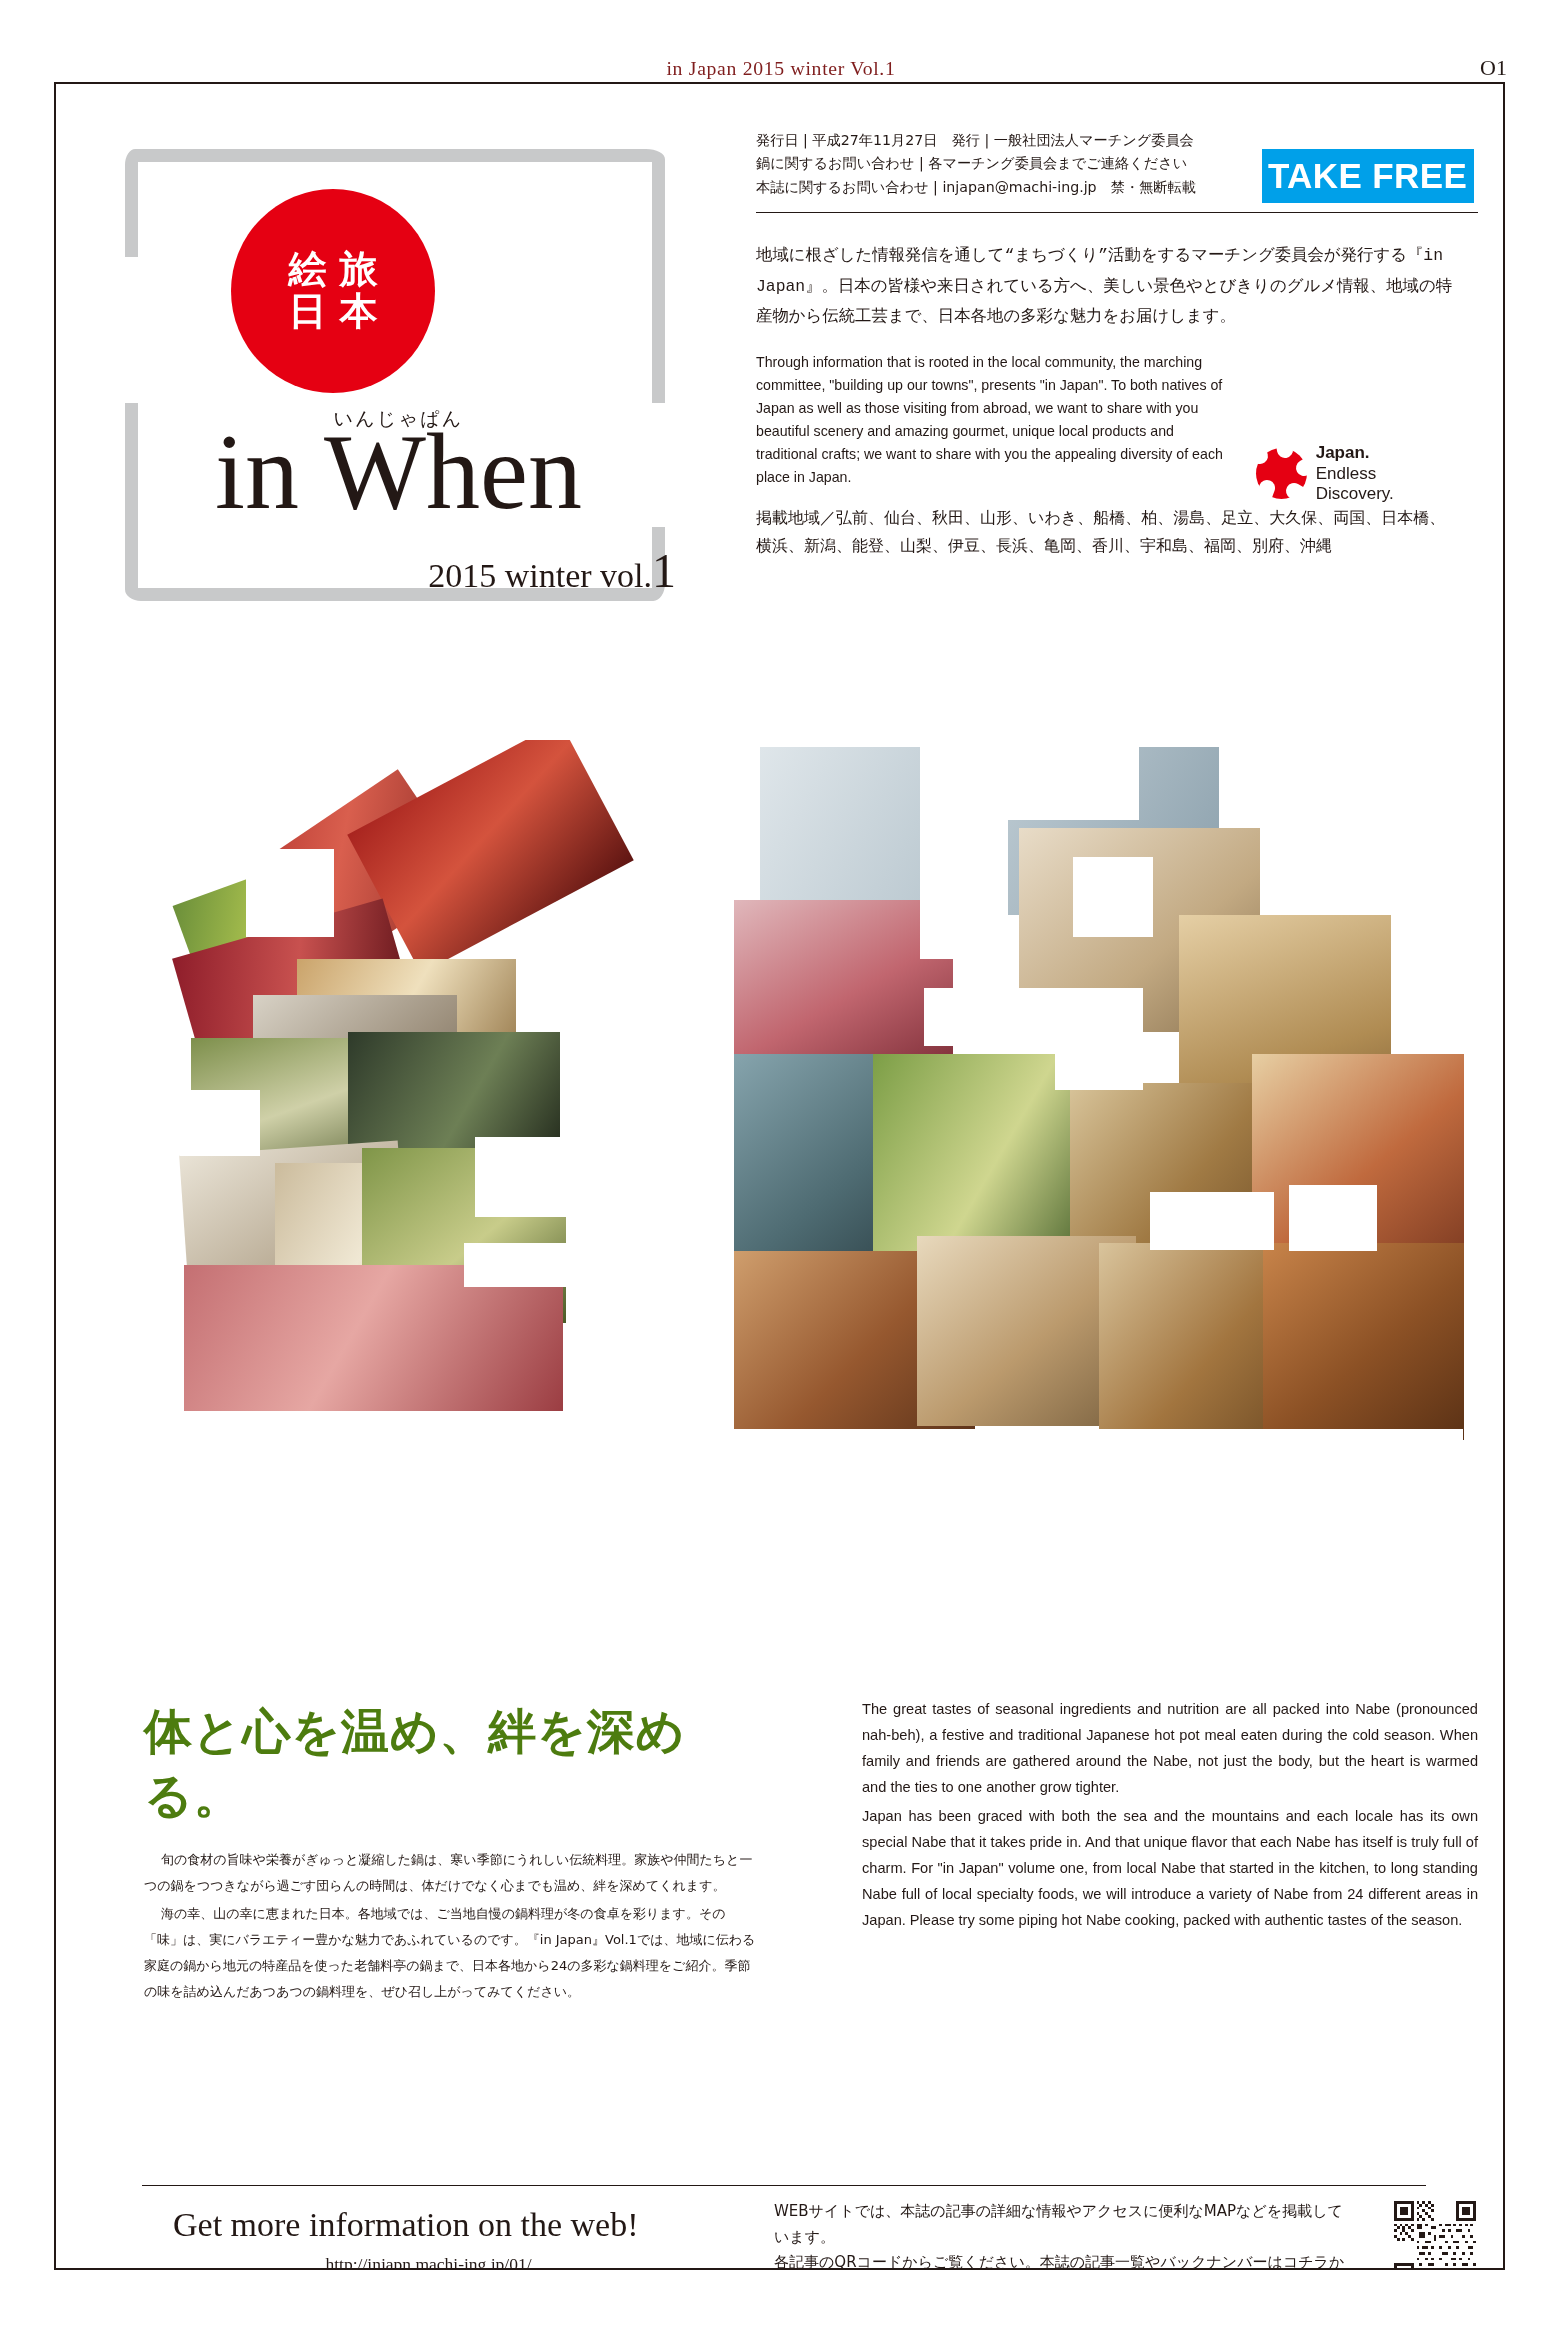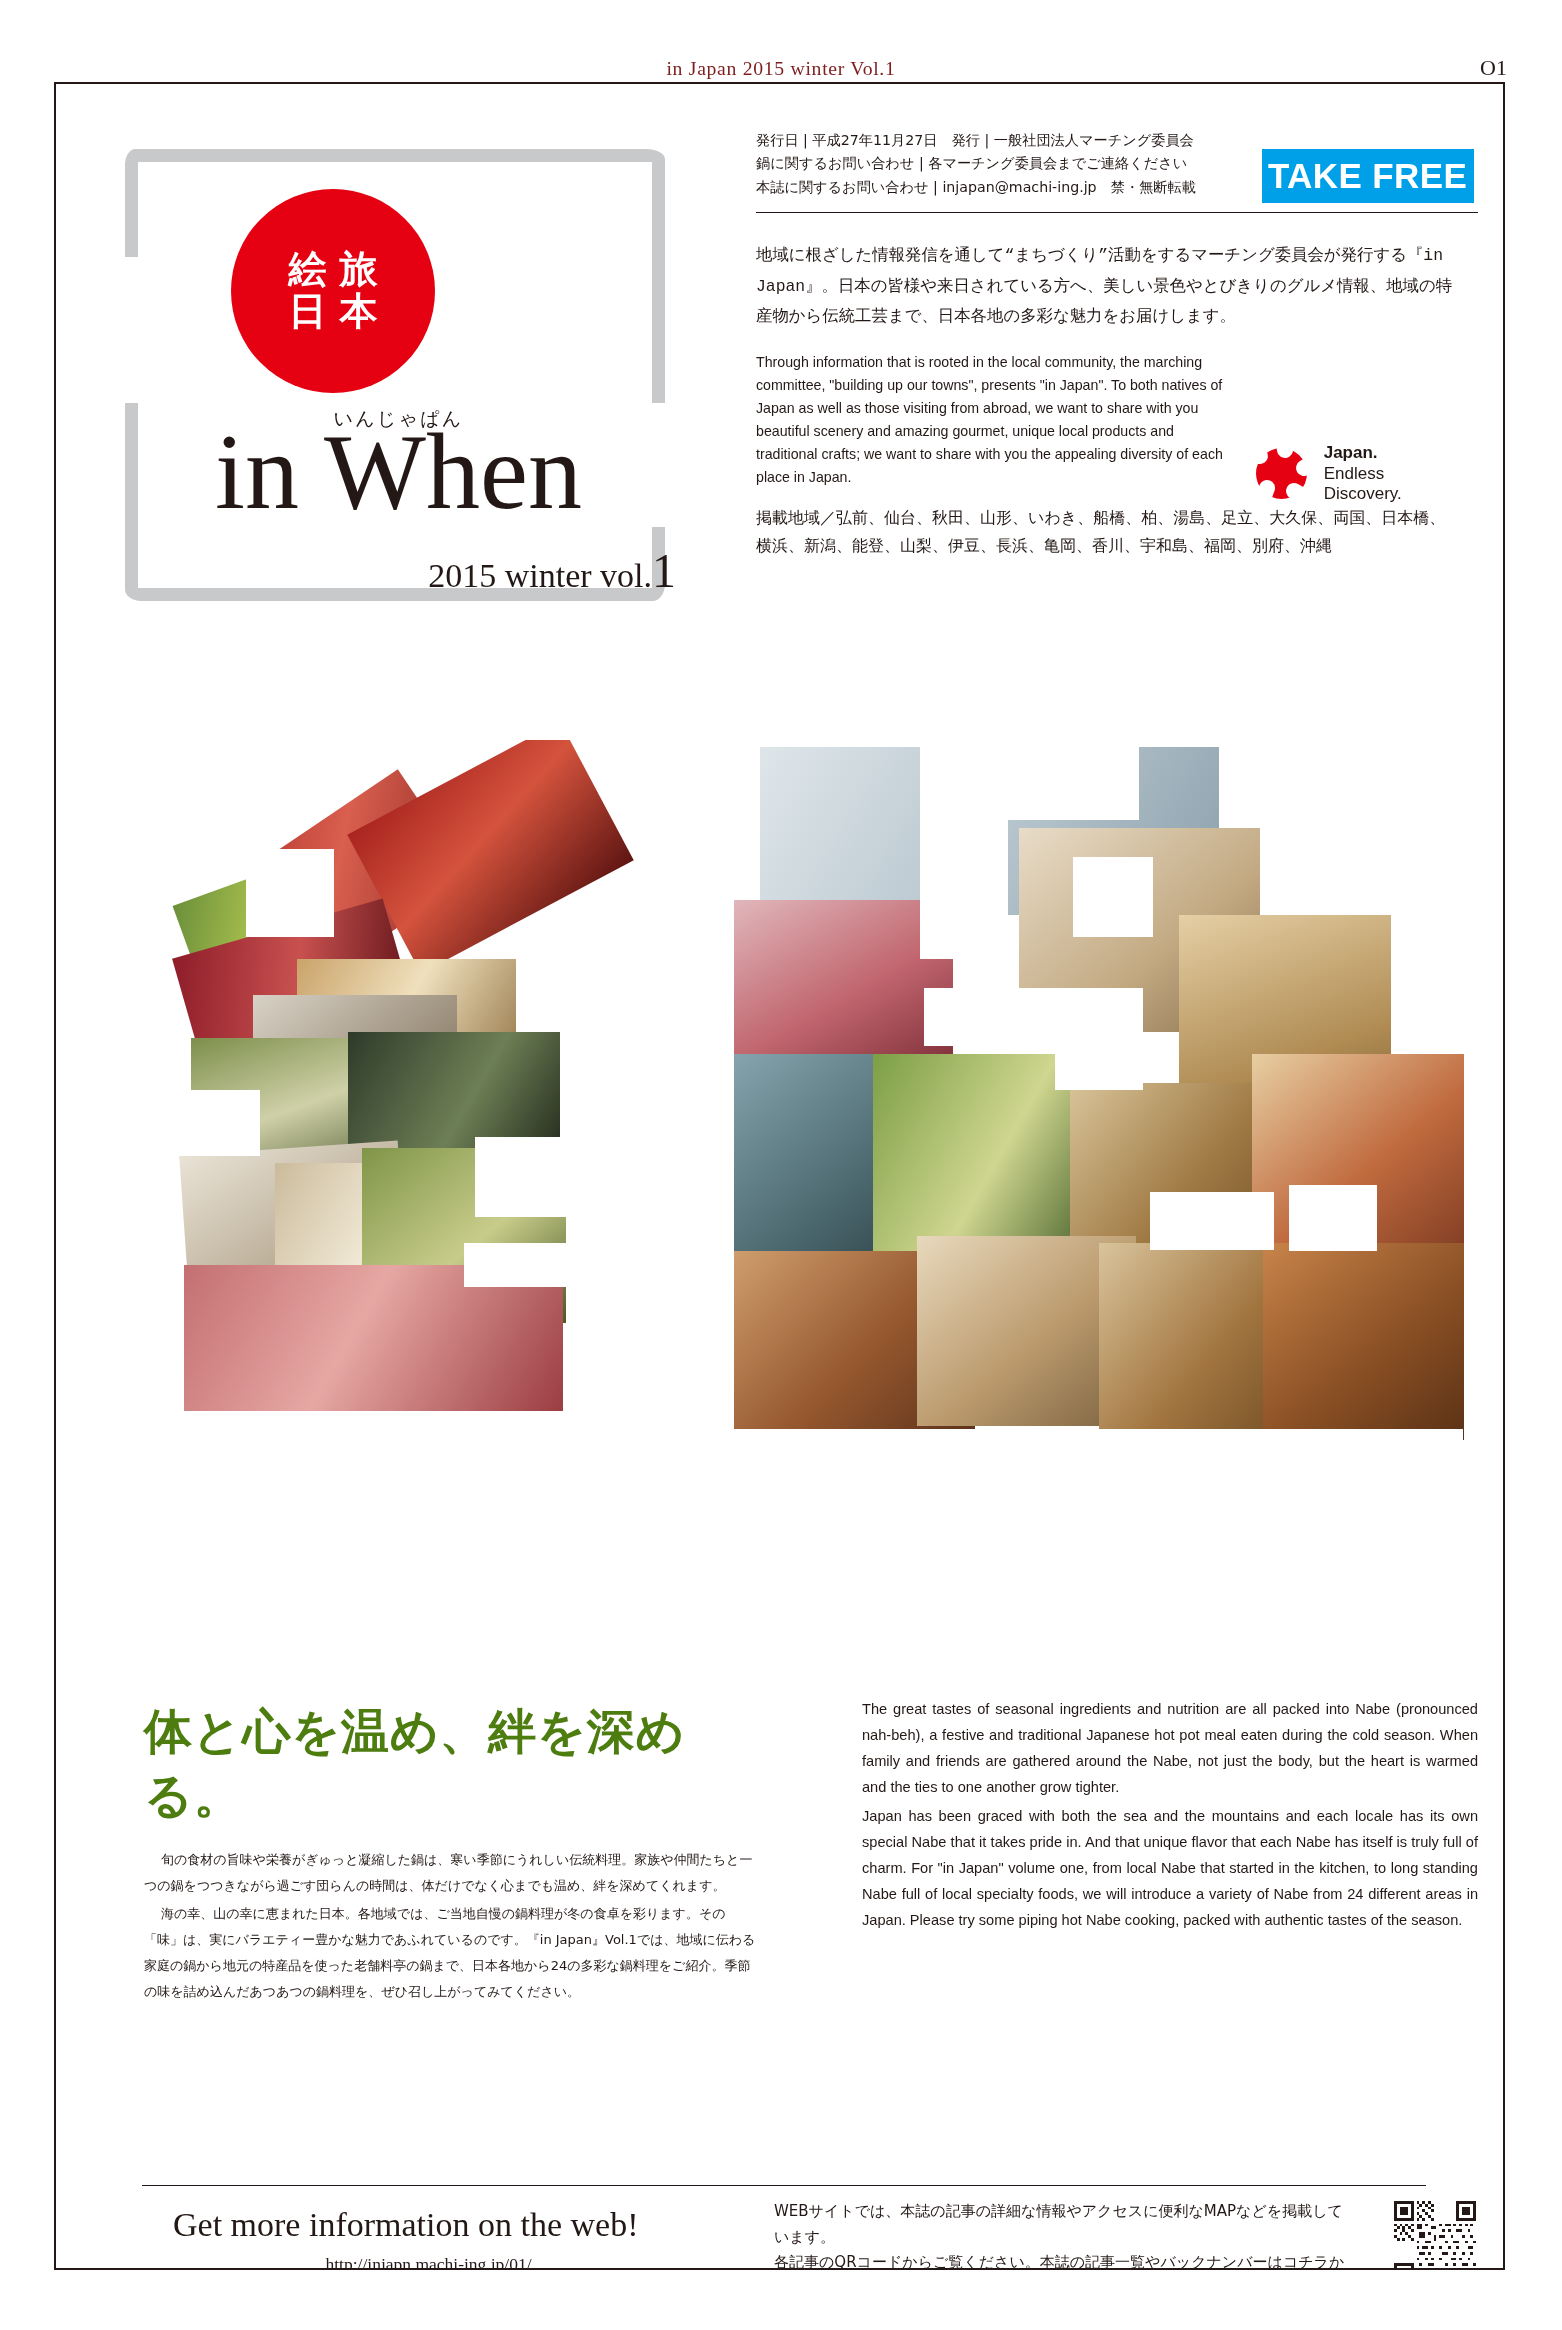--- a/index.html
+++ b/index.html
@@ -192,21 +192,21 @@
     margin-top: 19px;
     width: 481px;
   }
   .jed {
     position: absolute;
     top: 314px;
     right: 7.3px;
     width: 219px;
     display: flex;
     align-items: center;
-    gap: 11px;
+    gap: 3px;
   }
   .jed-mark {
     position: relative;
     width: 61px;
     height: 61px;
   }
   .jed-mark .sun {
     position: absolute;
     left: 4.4px;
     top: 4.4px;

